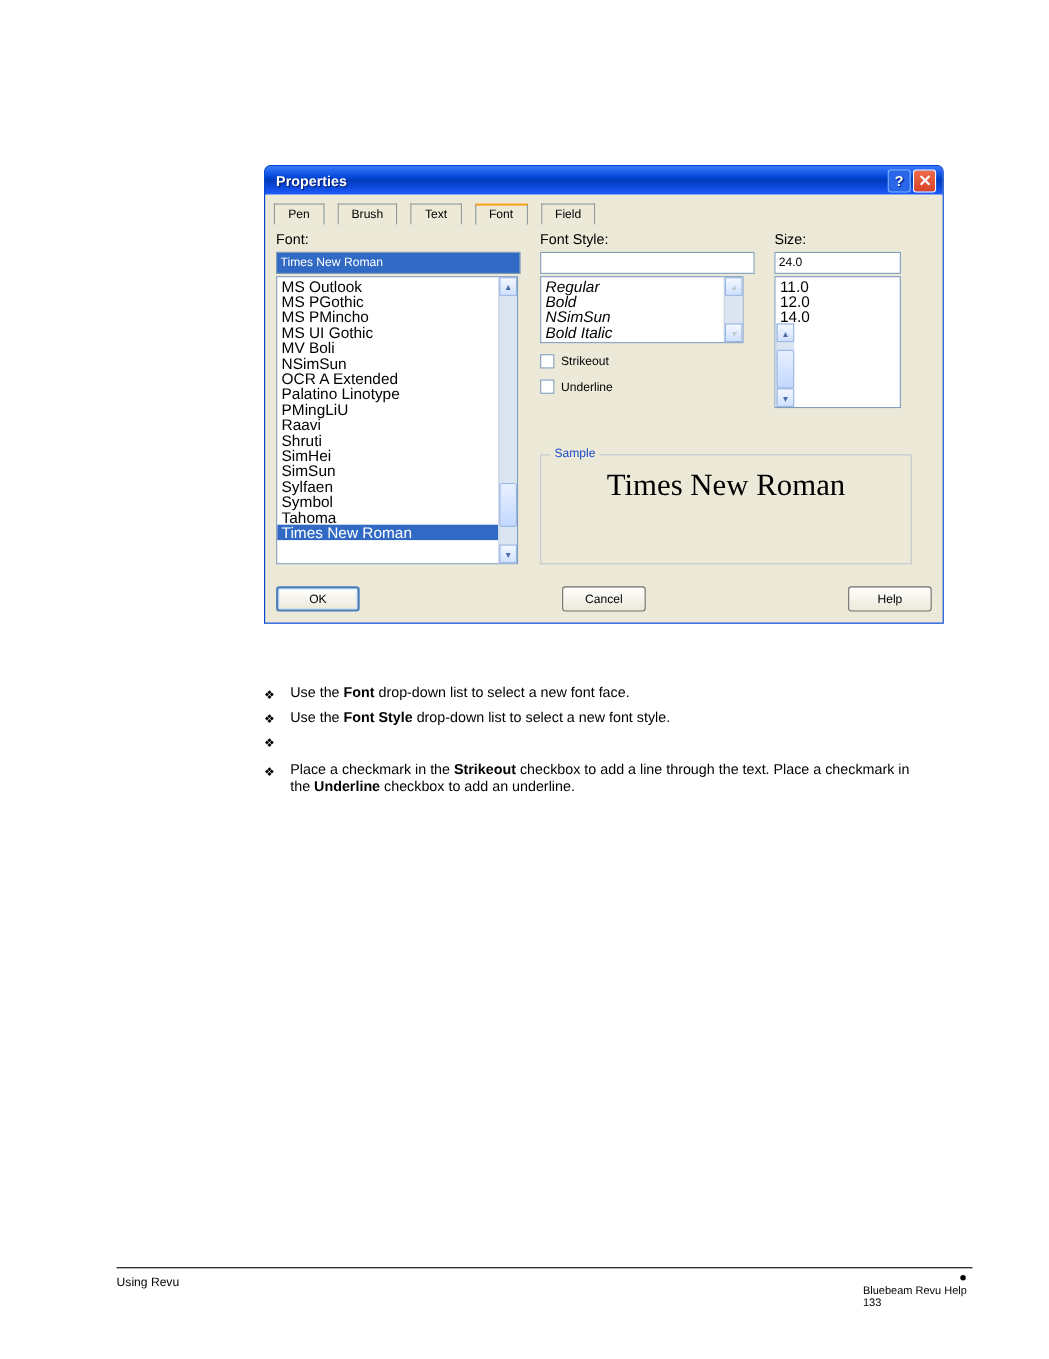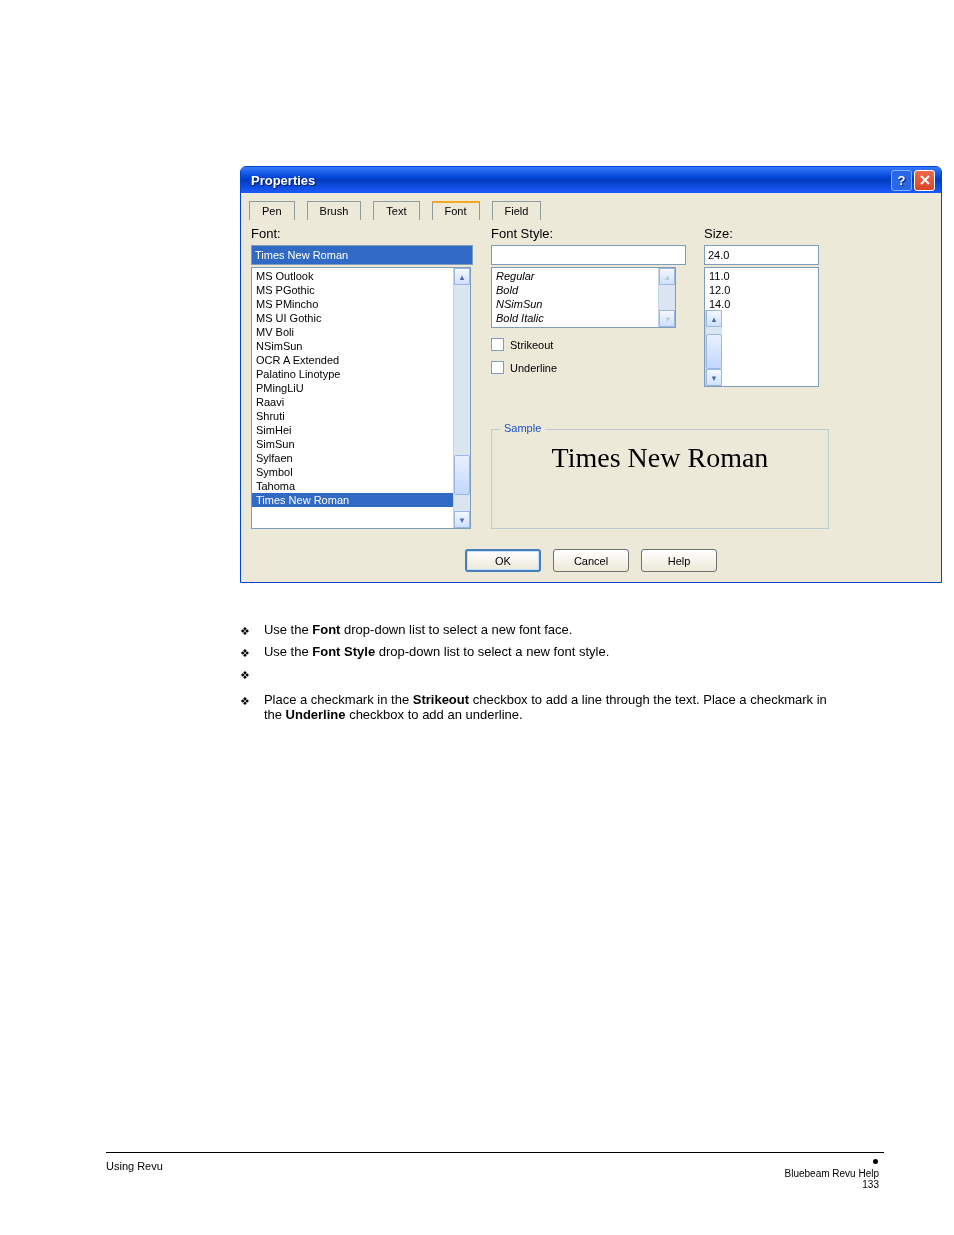--- a/index.html
+++ b/index.html
@@ -14,22 +14,21 @@
   .page {
     width: 954px;
     height: 1235px;
     position: relative;
     padding: 0;
   }
   .dialog-wrap {
     position: absolute;
     left: 240px;
     top: 150px;
-    width: 702px;
-    margin-top: 16px;
+    width: 618px;
   }
   .dialog {
     border: 1px solid #0046d5;
     border-radius: 6px 6px 0 0;
     overflow: hidden;
     box-shadow: 0 0 0 1px #0a2b8a inset;
   }
   .titlebar {
     background: linear-gradient(#3a79ff,#0046d5 40%,#003bbd 50%,#1e5bff);
     color: #fff;
@@ -110,21 +109,21 @@
     width:220px;
     height:262px;
     margin-top:2px;
   }
   .listbox-wrap.small { width:180px; height:61px;font-style:italic; }
   .listbox-wrap.size { width:110px; height:120px;flex-direction:column; }
   .listbox {
     flex:1;
     overflow:hidden;
     padding:1px 0;
-    font-size:11px;
+    font-size:14px;
     line-height:14px;
   }
   .listbox div {
     padding:0 4px;
     white-space:nowrap;
   }
   .listbox .selected {
     background:#316ac5;
     color:#fff;
   }
@@ -174,22 +173,22 @@
     font-size:11px;
     color:#1a4ec7;
   }
   .sample-text {
     font-family:"Times New Roman", serif;
     font-size:28px;
     text-align:center;
   }
   .button-row {
     display:flex;
-    justify-content:center;
-    gap:12px;
+    justify-content:space-between;
+    gap:1px;
     margin-top:20px;
   }
   .winbtn {
     min-width:76px;
     height:23px;
     font-size:11px;
     background:linear-gradient(#fff,#ece9d8);
     border:1px solid #707070;
     border-radius:3px;
   }
@@ -224,21 +223,20 @@
   }
   .footer-left {
     position:absolute;
     left:106px; top:1160px;
     font-size:11px;
   }
   .footer-right {
     position:absolute;
     right:75px; top:1168px;
     font-size:10px;
-    text-align:right;
   }
   .footer-dot {
     position:absolute;
     right:76px; top:1159px;
     width:5px; height:5px;
     background:#000;
     border-radius:50%;
   }
 </style>
 </head>

